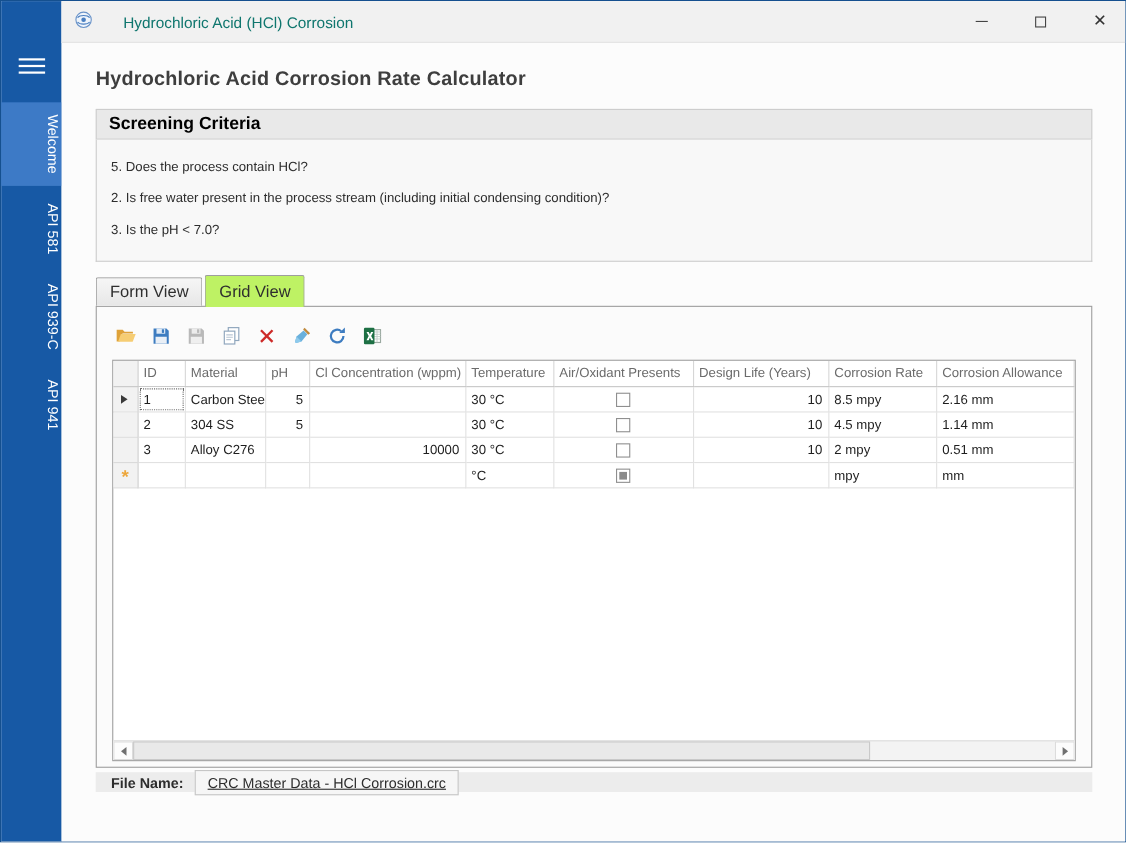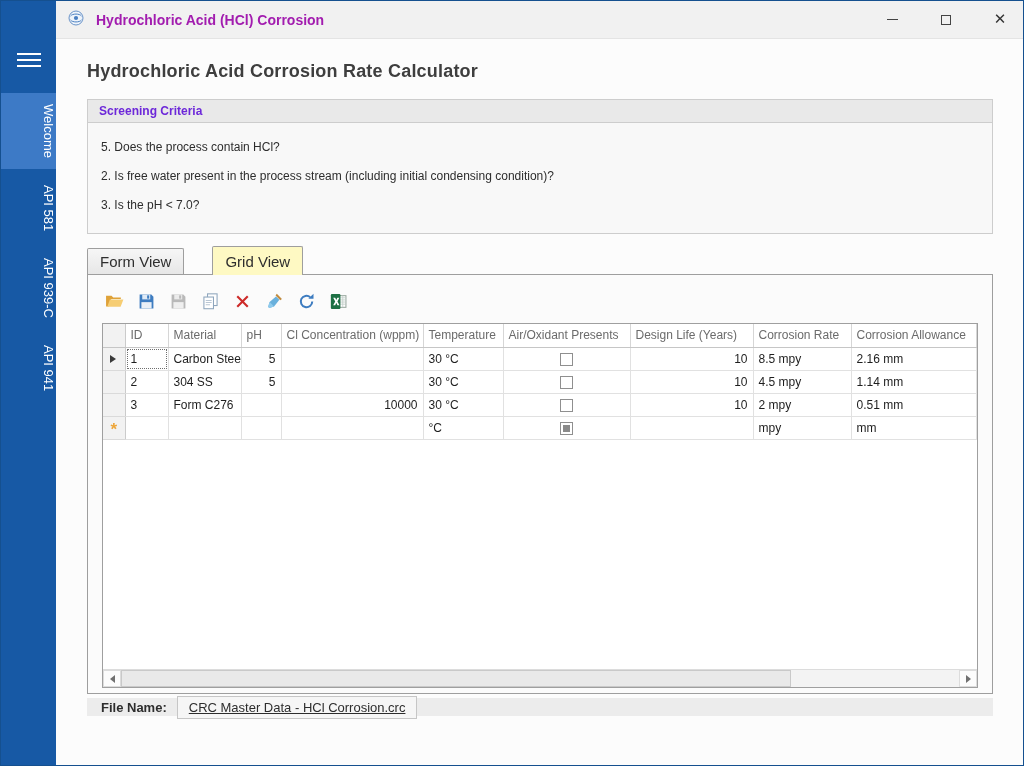--- a/index.html
+++ b/index.html
@@ -18,44 +18,44 @@
   .nav-item {
     width:100%; display:flex; justify-content:center; padding:11px 0; margin-bottom:5px;
     color:#fff; font-size:13px; cursor:pointer; writing-mode:vertical-rl; text-align:center;
   }
   .nav-item.active { background:#3d7ac6; }
 
   
   .right { flex:1; display:flex; flex-direction:column; background:#fcfcfc; }
   .titlebar { height:38px; flex:0 0 38px; background:#f1f1f1; border-bottom:1px solid #e4e4e4; display:flex; align-items:center; padding-left:12px; gap:8px; }
   .apptitle { font-size:13px; font-weight:700; color:#1f1f1f; }
-  .doctitle { font-size:14px; color:#a21caf; margin-left:4px;font-weight:bold; }
+  .doctitle { font-size:14px; color:#0f766e; margin-left:20px; }
   .tb-spacer { flex:1; }
   .wbtn { width:46px; height:38px; display:flex; align-items:center; justify-content:center; cursor:pointer; }
   .ic-min { display:block; width:11px; height:1px; background:#444; }
   .ic-max { display:block; width:10px; height:10px; border:1px solid #444; }
   .ic-close { font-size:15px; color:#333; line-height:1; font-family:"DejaVu Sans", sans-serif; }
 
   
   .content { flex:1; padding:0 30px 0 31px; }
   h1.page-title { margin-top:22px; font-size:18px; font-weight:700; color:#3e3e3e; letter-spacing:.2px; }
 
   .groupbox { margin-top:17px; }
-  .gb-header { background:#e9e9e9; border:1px solid #cdcdcd; padding:4px 11px; font-weight:700; font-size:12px; color:#6d28d9; }
+  .gb-header { background:#e9e9e9; border:1px solid #cdcdcd; padding:4px 11px; font-weight:700; font-size:16px; color:#000000; }
   .gb-body { border:1px solid #cdcdcd; border-top:none; background:#f8f8f8; padding:17px 13px 13px; }
   .gb-body p { margin:0 0 15px; font-size:12px; color:#2d2d2d; }
   .gb-body p:last-child { margin-bottom:8px; }
 
   .tabstrip { display:flex; margin-top:12px; position:relative; z-index:2; align-items:flex-end; }
   .tab {
     padding:4px 12px; font-size:15px; color:#2e2e2e; cursor:pointer;
     background:linear-gradient(#f6f6f6,#e7e7e7); border:1px solid #9e9e9e; border-bottom:none;
     border-radius:2px 2px 0 0; margin-right:2px;
   }
-  .tab.active { background:#fef9c3; padding-top:6px; padding-bottom:5px; margin-bottom:-1px;margin-left:26px; }
+  .tab.active { background:#bef264; padding-top:6px; padding-bottom:5px; margin-bottom:-1px; }
 
   .tabpage { position:relative; z-index:1; border:1px solid #9e9e9e; background:#fbfbfb; height:420px; padding:12px 14px 0; }
 
   
   .toolbar { display:flex; gap:9px; align-items:center; height:24px; margin:2px 0 10px 1px; }
   .tbtn { width:23px; height:22px; display:flex; align-items:center; justify-content:center; cursor:pointer; border:1px solid transparent; }
 
   
   .gridwrap { position:relative; border:1px solid #9f9f9f; background:#fff; height:365px; overflow:hidden; }
   table.grid { width:100%; border-collapse:collapse; table-layout:fixed; }
@@ -258,21 +258,21 @@
                 <td class="num"></td>
                 <td>30 °C</td>
                 <td class="c-center"><span class="checkbox"></span></td>
                 <td class="num">10</td>
                 <td>4.5 mpy</td>
                 <td>1.14 mm</td>
               </tr>
               <tr>
                 <td class="rowhdr"></td>
                 <td>3</td>
-                <td>Form C276</td>
+                <td>Alloy C276</td>
                 <td class="num"></td>
                 <td class="num">10000</td>
                 <td>30 °C</td>
                 <td class="c-center"><span class="checkbox"></span></td>
                 <td class="num">10</td>
                 <td>2 mpy</td>
                 <td>0.51 mm</td>
               </tr>
               <tr>
                 <td class="rowhdr"><span class="new-row-marker">*</span></td>

